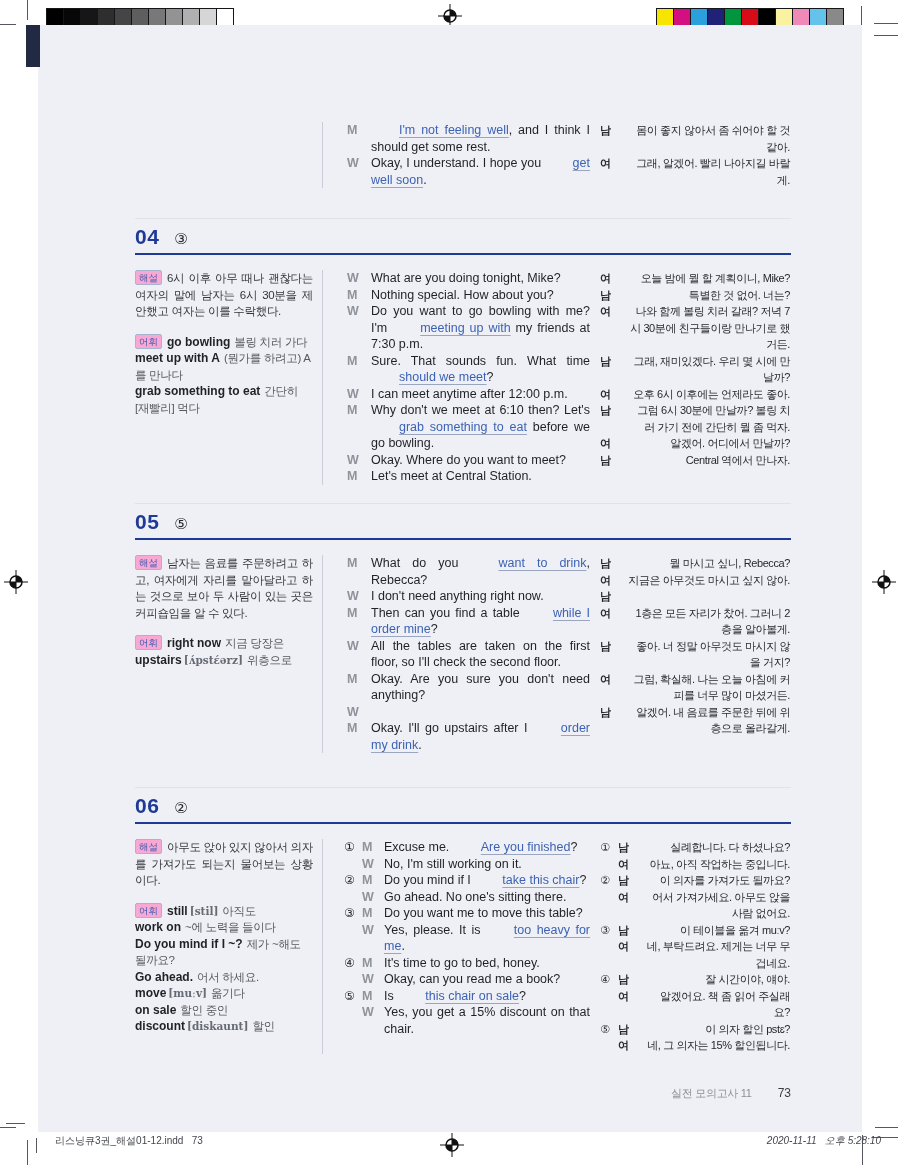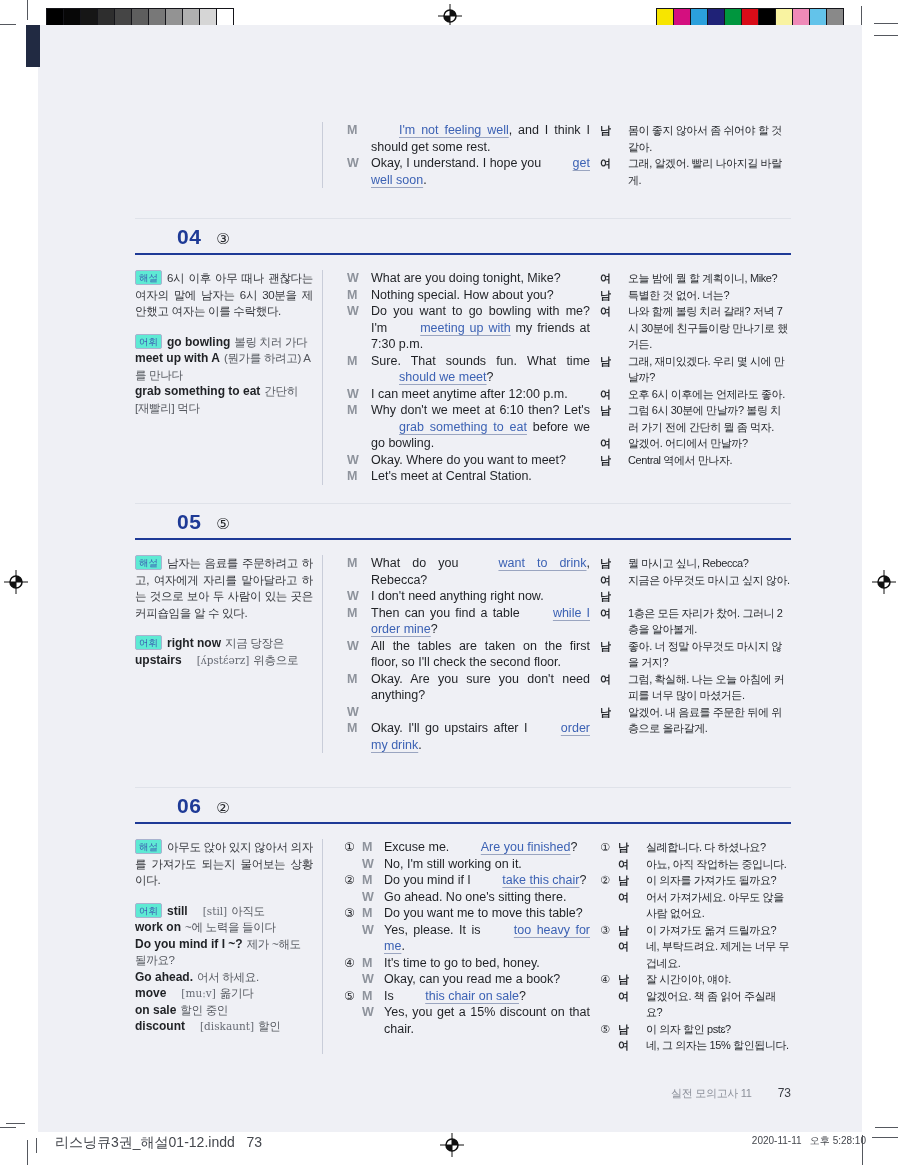--- a/index.html
+++ b/index.html
@@ -21,56 +21,56 @@
   .sheet{position:absolute;left:38px;top:25px;width:824px;height:1107px;background:#eff0f5;}
   .content{position:absolute;left:135px;top:25px;width:656px;}
   
   .sec{box-sizing:border-box;}
   .sec + .sec{border-top:1px solid #dfe2e9;padding-top:6px;}
   .sec-top{padding-top:82px;min-height:193px;}
   .sec-04{min-height:285px;}
   .sec-05{min-height:284px;}
   .sec-06{min-height:294px;}
   .sec-head{display:flex;align-items:baseline;height:24px;}
-  .sec-num{font-size:21px;font-weight:bold;color:#1e3a96;letter-spacing:0.5px;margin-left:42px;}
+  .sec-num{font-size:21px;font-weight:bold;color:#1e3a96;letter-spacing:0.5px;}
   .sec-ans{font-size:15px;color:#26282c;margin-left:15px;}
   .sec-rule{height:2px;background:#1e3a96;margin-top:4px;}
   .sec-body{display:flex;align-items:stretch;margin-top:15px;}
   
   .col-left{width:178px;flex:none;font-size:11.5px;line-height:16.5px;color:#33353a;letter-spacing:-0.3px;}
   .expl{margin:0;text-align:justify;}
-  .badge{display:inline-block;border:1px solid #a9b3cf;color:#3b5bb0;background:#5eead4;
+  .badge{display:inline-block;border:1px solid #a9b3cf;color:#3b5bb0;background:#f9a8d4;
          font-size:9.5px;line-height:13px;padding:0 3px;border-radius:2px;margin-right:5px;vertical-align:1px;letter-spacing:0;}
   .vocab{margin-top:14px;}
   .vb{margin:0;text-align:left;}
   .vb-term{font-weight:bold;color:#1f2125;font-size:12px;letter-spacing:0;}
-  .vb-pron{color:#666a73;font-family:"DejaVu Serif",serif;font-size:10.5px;margin-left:15px;letter-spacing:0;}
+  .vb-pron{color:#666a73;font-family:"DejaVu Serif",serif;font-size:10.5px;margin-left:2px;letter-spacing:0;font-weight:bold;}
   .vb-def{color:#55585f;margin-left:4px;}
   .col-div{width:1px;flex:none;margin-left:9px;background:#c9cdd9;}
   
   .col-dialog{width:250px;flex:none;margin-left:17px;font-size:12.5px;line-height:16.5px;color:#1f2125;}
   .dlg-line{display:flex;}
   .dlg-n{width:18px;flex:none;margin-left:4px;font-size:12px;}
   .dlg-spk{width:16px;flex:none;margin-left:7px;color:#8e939c;font-weight:bold;}
   .dlg-line.numbered .dlg-spk{margin-left:0;}
   .dlg-txt{flex:1;margin-left:8px;text-align:justify;}
   .dlg-line.numbered .dlg-txt{margin-left:6px;}
   .u{color:#3c62b4;text-decoration:underline;text-decoration-color:#9aa5c0;text-underline-offset:3px;text-decoration-thickness:1px;margin-left:28px;}
   
   .col-trans{width:190px;flex:none;margin-left:10px;font-size:11px;line-height:16.5px;color:#26282c;letter-spacing:-0.4px;}
   .tr-line{display:flex;}
   .tr-n{width:18px;flex:none;font-size:11px;}
   .tr-lab{width:16px;flex:none;font-weight:bold;color:#26282c;}
-  .tr-txt{flex:1;margin-left:12px;}
+  .tr-txt{flex:1;margin-left:12px;text-align:right;}
   
   .page-footer{position:absolute;left:135px;top:1086px;width:656px;display:flex;justify-content:flex-end;align-items:baseline;}
   .pf-label{color:#8b8f99;font-size:11px;letter-spacing:-0.3px;}
   .pf-num{color:#3a3d44;font-size:12px;margin-left:26px;}
-  .book-footer-left{position:absolute;left:55px;top:1134px;font-size:14px;color:#44474d;white-space:pre;}
-  .book-footer-right{position:absolute;right:34px;top:1134px;font-size:10px;color:#44474d;white-space:pre;}
+  .book-footer-left{position:absolute;left:55px;top:1134px;font-size:10px;color:#44474d;white-space:pre;}
+  .book-footer-right{position:absolute;right:19px;top:1134px;font-size:10px;color:#44474d;white-space:pre;font-style:italic;}
 </style>
 </head>
 <body>
 
 <div id="grayscale-bar" class="bar">
     <span class="sw" style="background: rgb(0, 0, 0);"></span>
     <span class="sw" style="background: rgb(7, 7, 7);"></span>
     <span class="sw" style="background: rgb(22, 22, 22);"></span>
     <span class="sw" style="background: rgb(46, 46, 46);"></span>
     <span class="sw" style="background: rgb(69, 69, 69);"></span>
@@ -417,21 +417,21 @@
             <span class="tr-txt">이 의자를 가져가도 될까요?</span>
           </div>
           <div class="tr-line numbered">
             <span class="tr-n"></span>
             <span class="tr-lab">여</span>
             <span class="tr-txt">어서 가져가세요. 아무도 앉을 사람 없어요.</span>
           </div>
           <div class="tr-line numbered">
             <span class="tr-n">③</span>
             <span class="tr-lab">남</span>
-            <span class="tr-txt">이 가져가도 옮겨 드릴까요?</span>
+            <span class="tr-txt">이 테이블을 옮겨 muːv?</span>
           </div>
           <div class="tr-line numbered">
             <span class="tr-n"></span>
             <span class="tr-lab">여</span>
             <span class="tr-txt">네, 부탁드려요. 제게는 너무 무겁네요.</span>
           </div>
           <div class="tr-line numbered">
             <span class="tr-n">④</span>
             <span class="tr-lab">남</span>
             <span class="tr-txt">잘 시간이야, 얘야.</span>

